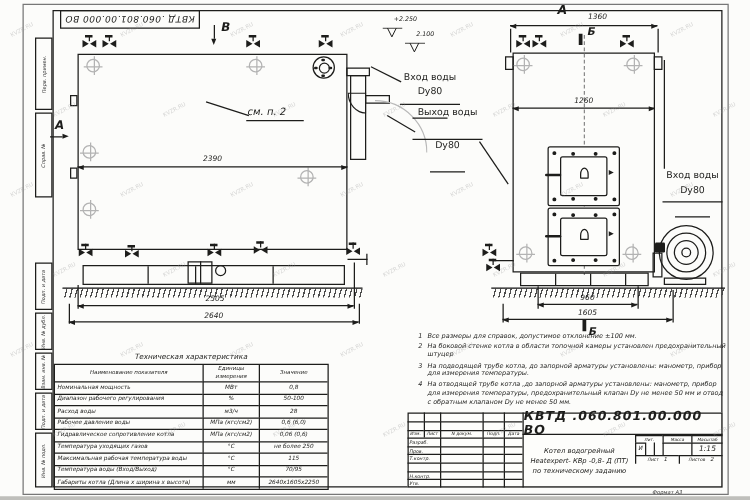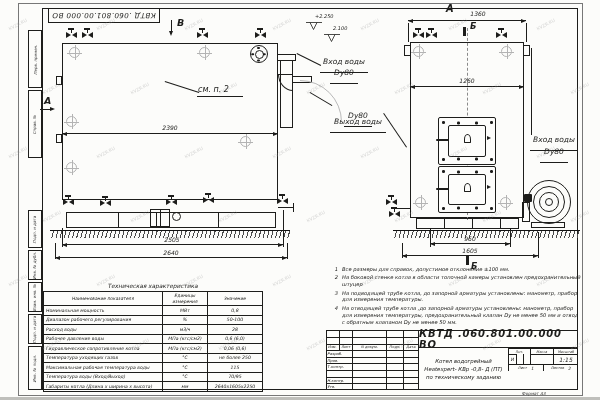--- a/index.html
+++ b/index.html
@@ -10,21 +10,21 @@
   .hl{position:absolute;height:0;border-top:1px solid #1d1d1b}
   .vl{position:absolute;width:0;border-left:1px solid #1d1d1b}
   .rect{position:absolute;border:1.2px solid #1d1d1b}
   .rect2{position:absolute;border:1.5px solid #1d1d1b}
   .dashv{position:absolute;width:0;border-left:1px dashed #8a8a8a}
   .dim{position:absolute;height:0;border-top:1px solid #1d1d1b}
   .dim::before{content:"";position:absolute;left:0;top:-2.5px;border-top:2px solid transparent;border-bottom:2px solid transparent;border-right:5.5px solid #1d1d1b}
   .dim::after{content:"";position:absolute;right:0;top:-2.5px;border-top:2px solid transparent;border-bottom:2px solid transparent;border-left:5.5px solid #1d1d1b}
   .dimlbl{position:absolute;font:italic 6px/1 "DejaVu Sans",sans-serif;text-align:center;color:#1d1d1b}
   .vlabel{position:absolute;font-style:italic;font-weight:600;font-size:9.5px;color:#1d1d1b}
-  .ulbl{position:absolute;font-style:italic;font-size:7.5px;text-align:center;border-bottom:1px solid #1d1d1b;padding-bottom:6px;white-space:nowrap;color:#1d1d1b}
+  .ulbl{position:absolute;font-size:7.5px;text-align:center;border-bottom:1px solid #1d1d1b;padding-bottom:17px;white-space:nowrap;color:#1d1d1b}
   .lead{position:absolute;height:0;border-top:1px solid #1d1d1b;transform-origin:0 0}
   .valve{position:absolute;width:11px;height:7px}
   .valve::before{content:"";position:absolute;left:0;top:0;border-top:3.5px solid transparent;border-bottom:3.5px solid transparent;border-left:5.5px solid #1d1d1b}
   .valve::after{content:"";position:absolute;right:0;top:0;border-top:3.5px solid transparent;border-bottom:3.5px solid transparent;border-right:5.5px solid #1d1d1b}
   .valve b{position:absolute;left:4.6px;top:-4px;width:1.6px;height:5px;background:#1d1d1b}
   .valve b::before{content:"";position:absolute;left:-2.2px;top:0;width:6px;height:1.5px;background:#1d1d1b}
   .pos{position:absolute;width:11px;height:11px;border:1px solid #b3b3b3;border-radius:50%}
   .pos::before{content:"";position:absolute;left:-3px;right:-3px;top:50%;height:1px;background:#b3b3b3}
   .pos::after{content:"";position:absolute;top:-3px;bottom:-3px;left:50%;width:1px;background:#b3b3b3}
   .flange{position:absolute;width:18px;height:18px;border:1.5px solid #1d1d1b;border-radius:50%}
@@ -198,21 +198,21 @@
   <svg class="abs" style="left:324px;top:34px" width="16" height="9" viewBox="0 0 16 9">
       <path d="M0 .5 H16 M4 .5 L7.5 7.5 L11 .5" fill="none" stroke="#1d1d1b" stroke-width=".8"></path>
     </svg>
 
   <div class="lead" style="left:297px;top:53px;width:27px;transform:rotate(26.6deg)"></div>
   <div class="ulbl" style="left:320px;top:57px;width:48px">Вход воды</div>
   <div class="ulbl" style="left:330px;top:68px;width:28px">Dy80</div>
 
   <div class="lead" style="left:310px;top:92px;width:26px;transform:rotate(30.6deg)"></div>
   <div class="lead" style="left:384px;top:113px;width:41px;transform:rotate(55.9deg)"></div>
-  <div class="ulbl" style="left:330px;top:117px;width:56px">Выход воды</div>
+  <div class="ulbl" style="left:330px;top:85px;width:56px">Выход воды</div>
   <div class="ulbl" style="left:344px;top:111px;width:28px">Dy80</div>
 
   <div class="vlabel" style="left:446px;top:3px;font-size:10px">А</div>
   <div class="dimlbl" style="left:458px;top:11px;width:40px">1360</div>
   <div class="dim" style="left:408px;top:20px;width:118px"></div>
   <div class="vl" style="left:408px;top:23px;height:19px"></div>
   <div class="vl" style="left:526px;top:23px;height:19px"></div>
 
   <div class="stick" style="left:463px;top:27px;width:2.5px;height:9px"></div>
   <div class="vlabel" style="left:470px;top:21px;font-size:8.5px">Б</div>

